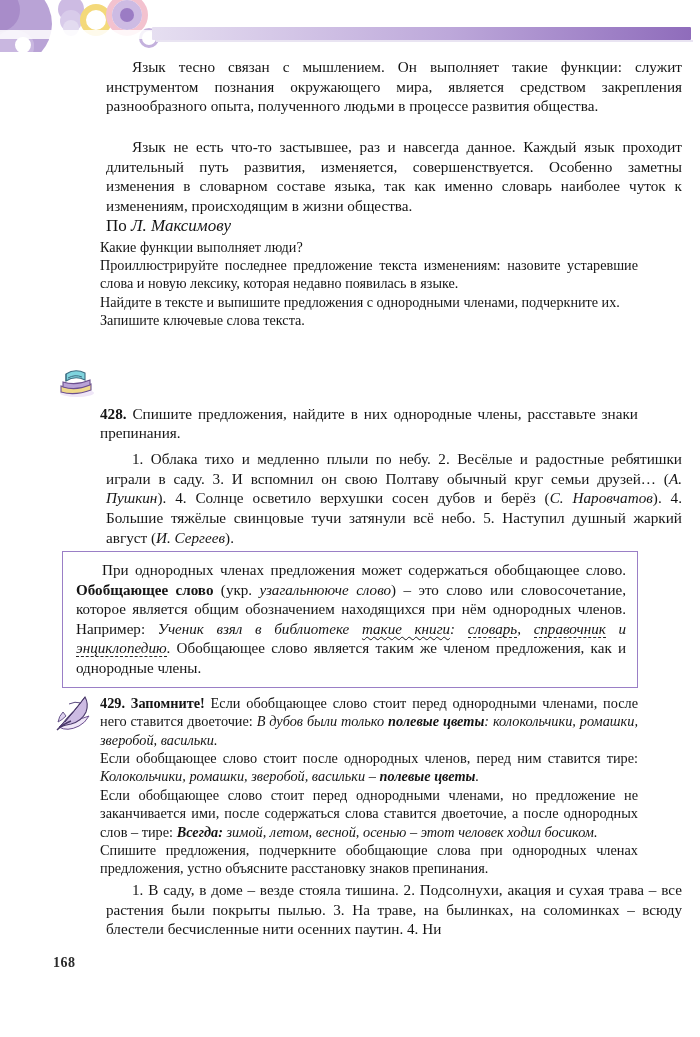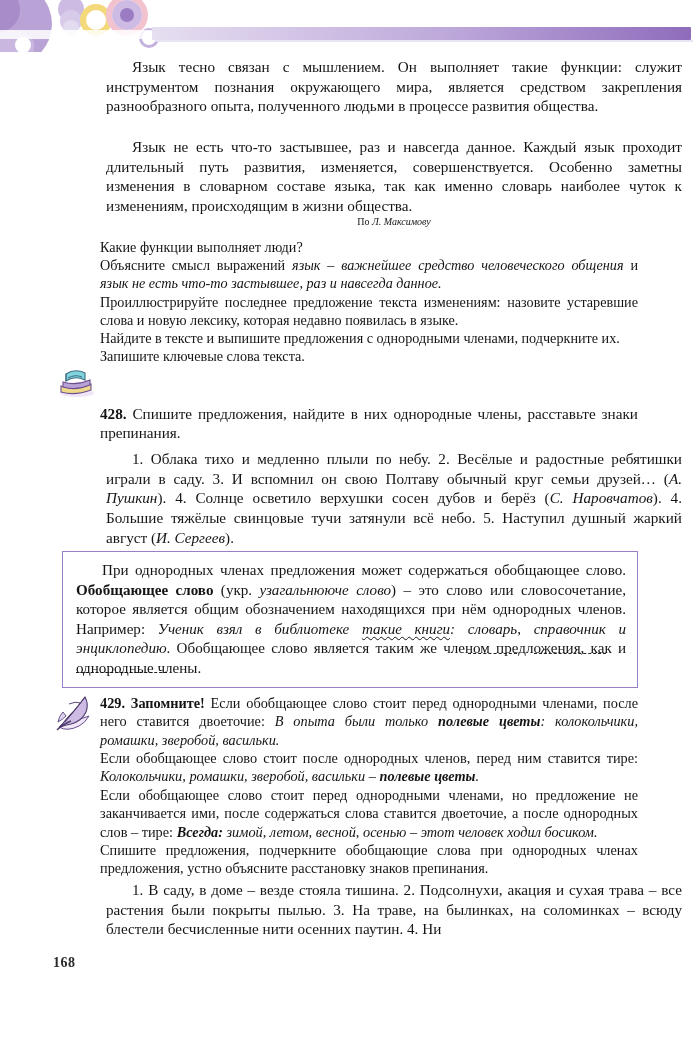--- a/index.html
+++ b/index.html
@@ -69,23 +69,23 @@
     hyphens: manual;
   }
   .body-col {
     position: absolute;
     left: 62px;
     width: 576px;
     margin-left: 44px;
   }
   .indent { text-indent: 26px; }
   .attrib {
-    text-align: center;
+    text-align: left;
     font-style: italic;
-    font-size: 10px;
+    font-size: 17px;
     margin: 0;
   }
   .attrib .nonital { font-style: normal; }
 
   .qblock {
     position: absolute;
     left: 100px;
     width: 538px;
   }
   .qline {
@@ -121,21 +121,21 @@
   #rule-box .para { font-size: 15.1px; line-height: 1.30; }
   .wavy-u {
     font-style: italic;
     text-decoration: underline wavy;
     text-decoration-thickness: 1px;
     text-underline-offset: 2px;
   }
   .dash-u {
     font-style: italic;
     border-bottom: 1.3px dashed #222;
-    padding-bottom: 16px;
+    padding-bottom: 0px;
   }
 
   
   #ex429 {
     position: absolute;
     left: 100px;
     width: 538px;
     top: 694px;
   }
   #ex429 .para { font-size: 14.3px; line-height: 1.285; }
@@ -189,21 +189,20 @@
   <div class="body-col" style="top:137px;">
     <p class="para indent">Язык не есть что-то застывшее, раз и навсегда данное. Каждый язык проходит длительный путь развития, изменяется, совершенствуется. Особенно заметны изменения в словарном составе языка, так как именно словарь наиболее чуток к изменениям, происходящим в жизни общества.</p>
   </div>
 
   <div class="body-col" style="top:216px;">
     <p class="attrib"><span class="nonital">По </span><span>Л. Максимову</span></p>
   </div>
 
   <div class="qblock" style="top:238px;">
     <p class="qline">Какие функции выполняет люди?</p>
-    <p class="qline"><span>Объясните смысл выражений </span><i class="it">язык – важнейшее средство человеческого общения</i><span> и </span><i class="it">язык не есть что-то застывшее, раз и навсегда данное.</i></p>
     <p class="qline">Проиллюстрируйте последнее предложение текста изменениям: назовите устаревшие слова и новую лексику, которая недавно появилась в языке.</p>
     <p class="qline">Найдите в тексте и выпишите предложения с однородными членами, подчеркните их.</p>
     <p class="qline last-justify">Запишите ключевые слова текста.</p>
   </div>
 
   <div class="icon-books" style="left:57px; top:366px; width:40px; height:32px;">
     <svg width="40" height="32" viewBox="0 0 40 32">
       <ellipse cx="20" cy="27" rx="17" ry="4" fill="#efe6f7"></ellipse>
       <path d="M4 20 L4 26 Q18 30 34 24 L34 18 Q18 24 4 20 Z" fill="#efd98a" stroke="#6b4f8f" stroke-width="1.1"></path>
       <path d="M6 16 L6 21 Q19 25 33 19 L33 14 Q19 20 6 16 Z" fill="#b9a3d6" stroke="#6b4f8f" stroke-width="1.1"></path>
@@ -230,21 +229,21 @@
       <path d="M6 33 Q14 38 26 32 Q32 29 36 22 Q30 25 22 25 Q12 26 6 33 Z" fill="#efe6f7" stroke="#6b4f8f" stroke-width="1"></path>
       <path d="M32 3 Q36 10 33 18 Q29 27 18 30 Q12 31 7 33 Q14 24 20 18 Q26 11 32 3 Z" fill="#cdbbe3" stroke="#4b3a6b" stroke-width="1.1"></path>
       <path d="M32 3 Q24 14 12 28" stroke="#4b3a6b" stroke-width="1" fill="none"></path>
       <path d="M16 10 Q22 7 28 9" stroke="#5b4a80" stroke-width="1" fill="none"></path>
       <path d="M4 36 Q10 30 18 27" stroke="#4b3a6b" stroke-width="1.4" fill="none"></path>
       <path d="M10 18 Q6 22 5 28 Q9 26 13 22 Z" fill="#ded2ef" stroke="#5b4a80" stroke-width="0.9"></path>
     </svg>
   </div>
 
   <div id="ex429">
-    <p class="para"><b>429.</b> <b>Запомните!</b><span> Если обобщающее слово стоит перед однородными членами, после него ставится двоеточие: </span><i class="it">В опыта были только </i><b><i class="it">полевые цветы</i></b><i class="it">: колокольчики, ромашки, зверобой, васильки.</i></p>
+    <p class="para"><b>429.</b> <b>Запомните!</b><span> Если обобщающее слово стоит перед однородными членами, после него ставится двоеточие: </span><i class="it">В дубов были только </i><b><i class="it">полевые цветы</i></b><i class="it">: колокольчики, ромашки, зверобой, васильки.</i></p>
     <p class="para"><span>Если обобщающее слово стоит после однородных членов, перед ним ставится тире: </span><i class="it">Колокольчики, ромашки, зверобой, васильки – </i><b><i class="it">полевые цветы</i></b><i class="it">.</i></p>
     <p class="para"><span>Если обобщающее слово стоит перед однородными членами, но предложение не заканчивается ими, после содержаться слова ставится двоеточие, а после однородных слов – тире: </span><b><i class="it">Всегда:</i></b><i class="it"> зимой, летом, весной, осенью – этот человек ходил босиком.</i></p>
     <p class="para">Спишите предложения, подчеркните обобщающие слова при однородных членах предложения, устно объясните расстановку знаков препинания.</p>
   </div>
 
   <div class="body-col" style="top:880px;">
     <p class="para indent">1. В саду, в доме – везде стояла тишина. 2. Подсолнухи, акация и сухая трава – все растения были покрыты пылью. 3. На траве, на былинках, на соломинках – всюду блестели бесчисленные нити осенних паутин. 4. Ни</p>
   </div>
 
   <div id="page-number">168</div>

